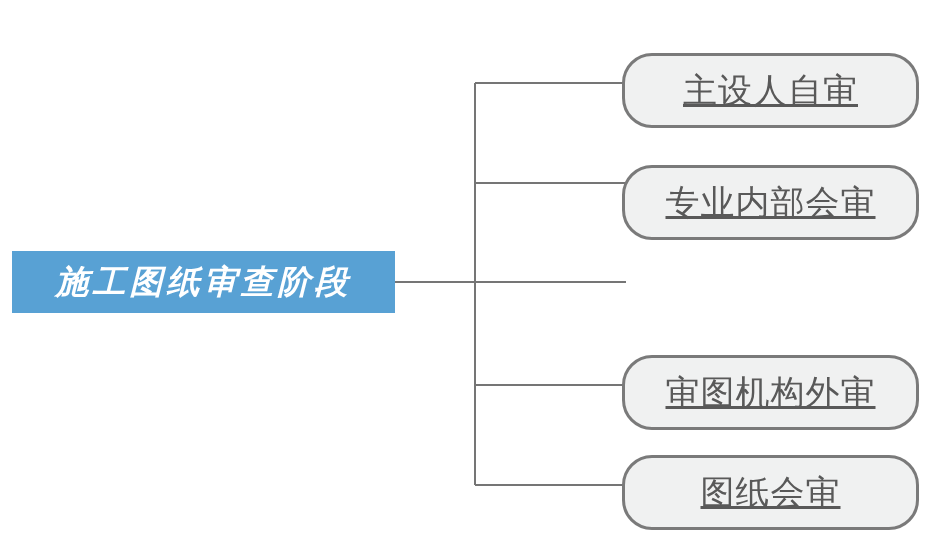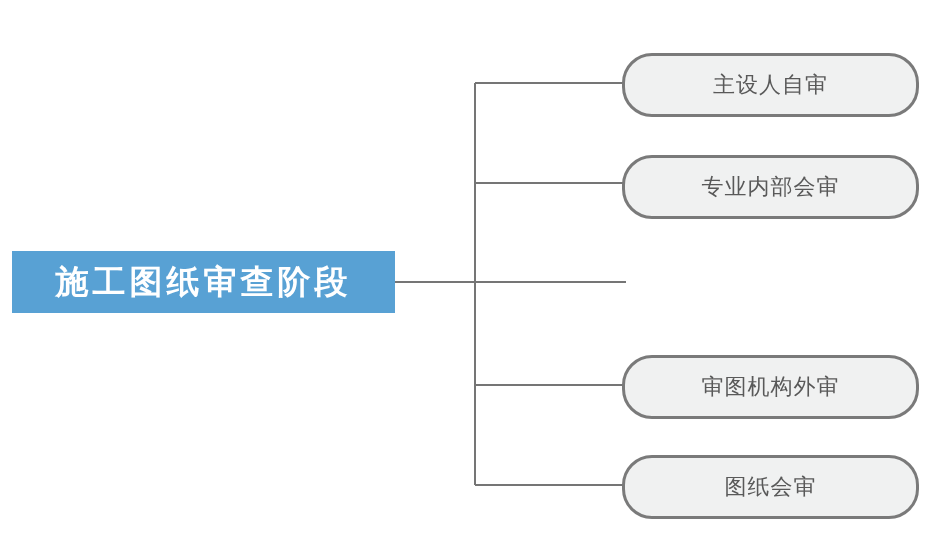--- a/index.html
+++ b/index.html
@@ -40,39 +40,41 @@
     height: 62px;
     background: var(--root-bg);
     color: var(--root-text);
     font-size: 33px;
     font-weight: bold;
     letter-spacing: 4px;
     display: flex;
     align-items: center;
     justify-content: center;
     text-align: center;
+    font-style: italic;
   }
   .branch-node {
     position: absolute;
     left: 622px;
     width: 297px;
-    height: 64px;
+    height: 75px;
     background: var(--node-bg);
     border: 3px solid var(--node-border);
     border-radius: 30px;
     color: var(--node-text);
-    font-size: 22px;
+    font-size: 34px;
     letter-spacing: 1px;
     display: flex;
     align-items: center;
     justify-content: center;
     text-align: center;
+    text-decoration: underline;
   }
   .node-1 { top: 53px; }
-  .node-2 { top: 155px; }
+  .node-2 { top: 165px; }
   .node-3 { top: 252px; }
   .node-4 { top: 355px; }
   .node-5 { top: 455px; }
 </style>
 </head>
 <body>
 
 <div class="canvas">
 
   <svg class="connector-svg" viewBox="0 0 936 533" xmlns="http://www.w3.org/2000/svg" aria-hidden="true">

